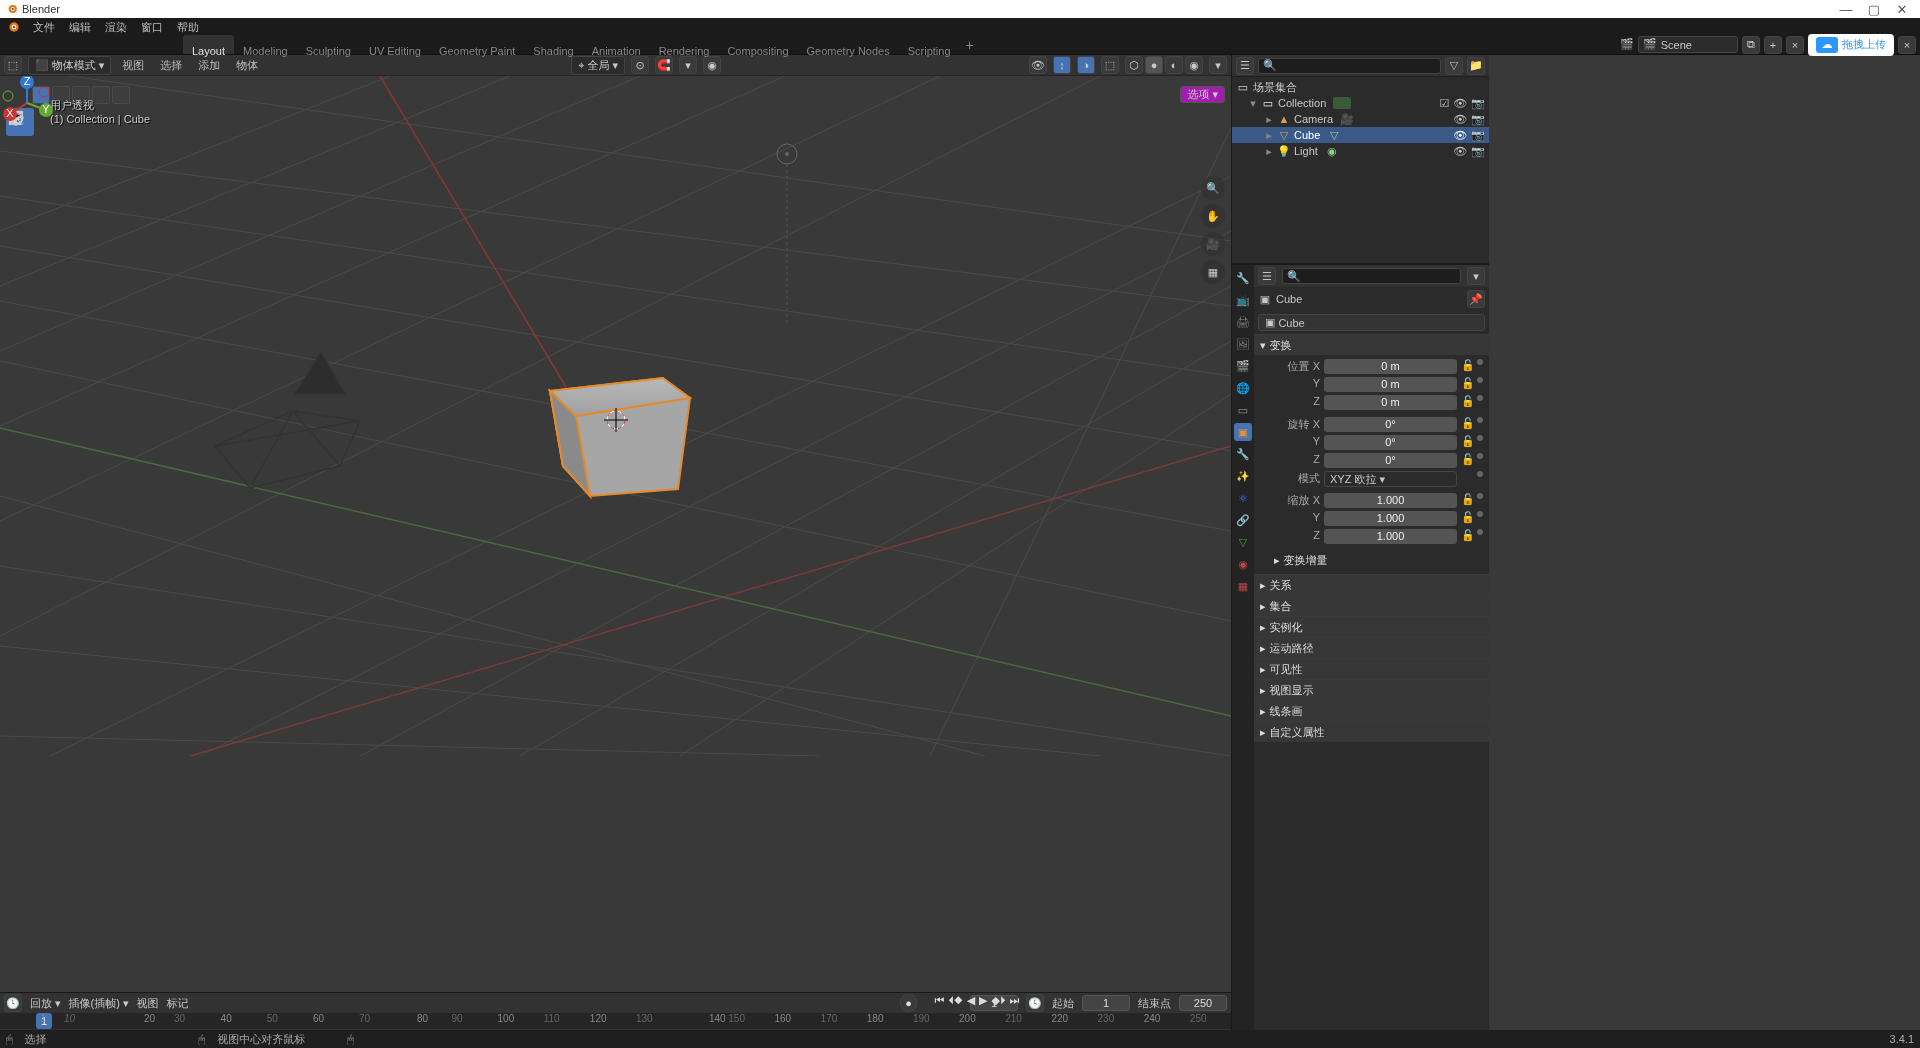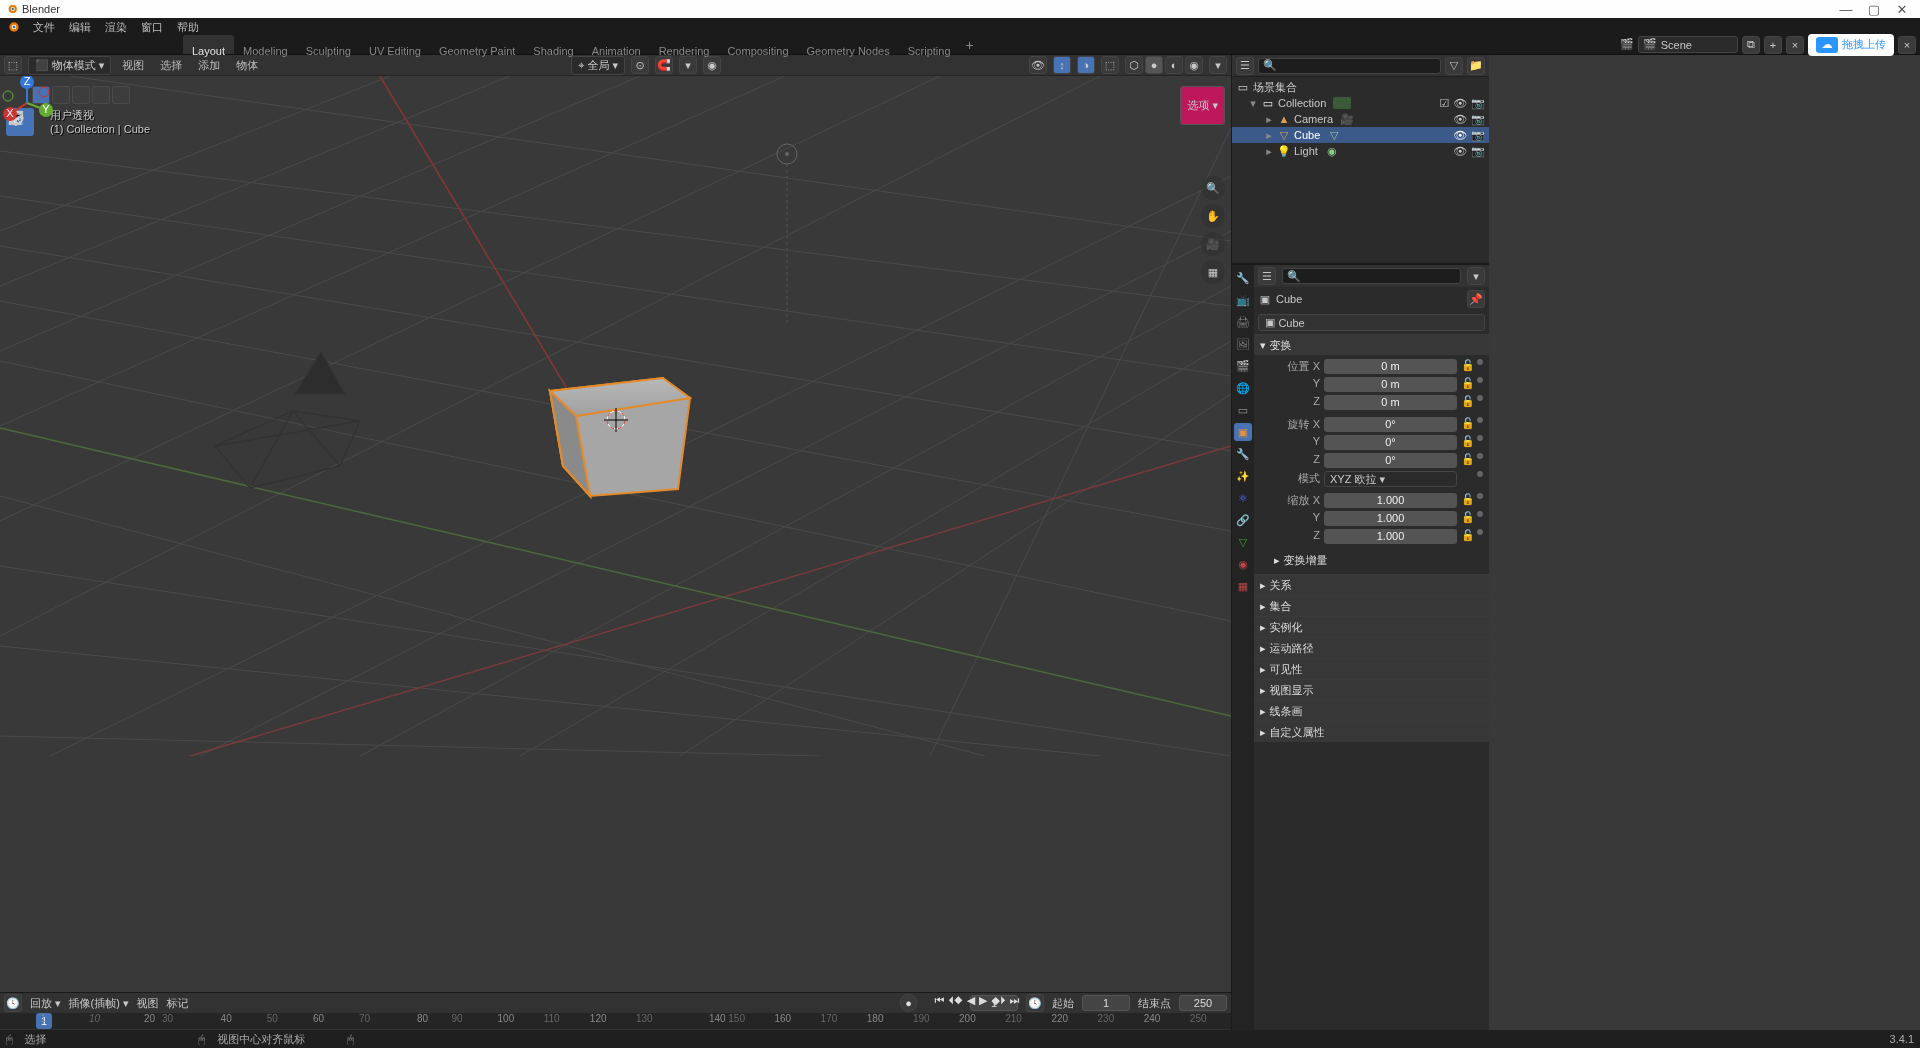--- a/index.html
+++ b/index.html
@@ -36,39 +36,39 @@
 .vheader .flex { flex:1; }
 
 .main-area { display:flex; height: calc(100% - 18px - 17px - 20px); }
 .left-col { width: 1231px; display:flex; flex-direction:column; }
 .right-col { width: 258px; background:#2b2b2b; border-left:1px solid #1a1a1a; display:flex; flex-direction:column; }
 
 
 .viewport { flex:1; position:relative; background:#393939; overflow:hidden; }
 .viewport svg { position:absolute; top:0; left:0; }
 
-.overlay-txt { position:absolute; top:32px; left:50px; color:#c8c8c8; font-size:11px; text-shadow:1px 1px 0 #000; }
+.overlay-txt { position:absolute; top:22px; left:50px; color:#c8c8c8; font-size:11px; text-shadow:1px 1px 0 #000; }
 
 
 .toolbar-left { position:absolute; top:32px; left:6px; width:28px; display:flex; flex-direction:column; gap:6px; }
 .tool { width:28px; height:28px; background:#39393900; border-radius:3px; display:flex; align-items:center; justify-content:center; cursor:pointer; }
 .tool.active { background:#4772b3; }
 .tool svg { width:20px; height:20px; }
 
 
 .nav-gizmo { position:absolute; top:35px; right:6px; width:54px; height:54px; }
 .nav-btns { position:absolute; top:100px; right:6px; display:flex; flex-direction:column; gap:4px; }
 .navb { width:24px; height:24px; background:#2e2e2e88; border-radius:12px; display:flex; align-items:center; justify-content:center; cursor:pointer; }
 
 
 .sel-strip { position:absolute; top:10px; left:32px; display:flex; gap:2px; }
 .selbtn { width:18px; height:18px; background:#3d3d3d; border:1px solid #4a4a4a; border-radius:2px; cursor:pointer; }
 .selbtn.active{ background:#4772b3; }
 
-.view-dd { position:absolute; top:10px; right:6px; background:#be185d; border:1px solid #555; padding:11px 6px; border-radius:3px; cursor:pointer; }
+.view-dd { position:absolute; top:10px; right:6px; background:#a21caf; border:1px solid #555; padding:0 6px; border-radius:3px; cursor:pointer; }
 
 
 .timeline { height:56px; background:#2b2b2b; border-top:1px solid #1a1a1a; }
 .tl-head { height:20px; background:#323232; display:flex; align-items:center; padding:0 4px; gap:8px; }
 .tl-track { height:16px; background:#252525; position:relative; }
 .tl-track .mark { position:absolute; top:0; color:#888; font-size:10px; }
 .tl-cur { position:absolute; top:0; height:16px; background:#4772b3; color:#fff; padding:0 5px; border-radius:3px; line-height:16px; }
 .tl-bar { height:20px; background:#323232; position:relative; }
 .tl-bar .range { position:absolute; top:2px; left:193px; width:118px; height:16px; background:#c6732b; border-radius:3px; }
 .playbtns { display:flex; gap:2px; position:absolute; left:50%; transform:translateX(-50%); }
@@ -407,22 +407,22 @@
           <span class="mark" style="left: 312.923px;">60</span>
           <span class="mark" style="left: 417px;">80</span>
           <span class="mark" style="left: 497.538px;">100</span>
           <span class="mark" style="left: 589.846px;">120</span>
           <span class="mark" style="left: 709px;">140</span>
           <span class="mark" style="left: 774.462px;">160</span>
           <span class="mark" style="left: 866.769px;">180</span>
           <span class="mark" style="left: 959.077px;">200</span>
           <span class="mark" style="left: 1051.38px;">220</span>
           <span class="mark" style="left: 1143.69px;">240</span>
-          <span class="mark" style="left: 89px; color: rgb(102, 102, 102); font-style: italic;">10</span>
-          <span class="mark" style="left: 162px; color: rgb(102, 102, 102);">30</span>
+          <span class="mark" style="left: 64px; color: rgb(102, 102, 102); font-style: italic;">10</span>
+          <span class="mark" style="left: 174px; color: rgb(102, 102, 102);">30</span>
           <span class="mark" style="left: 266.769px; color: rgb(102, 102, 102);">50</span>
           <span class="mark" style="left: 359.077px; color: rgb(102, 102, 102);">70</span>
           <span class="mark" style="left: 451.385px; color: rgb(102, 102, 102);">90</span>
           <span class="mark" style="left: 543.692px; color: rgb(102, 102, 102);">110</span>
           <span class="mark" style="left: 636px; color: rgb(102, 102, 102);">130</span>
           <span class="mark" style="left: 728.308px; color: rgb(102, 102, 102);">150</span>
           <span class="mark" style="left: 820.615px; color: rgb(102, 102, 102);">170</span>
           <span class="mark" style="left: 912.923px; color: rgb(102, 102, 102);">190</span>
           <span class="mark" style="left: 1005.23px; color: rgb(102, 102, 102);">210</span>
           <span class="mark" style="left: 1097.54px; color: rgb(102, 102, 102);">230</span>

